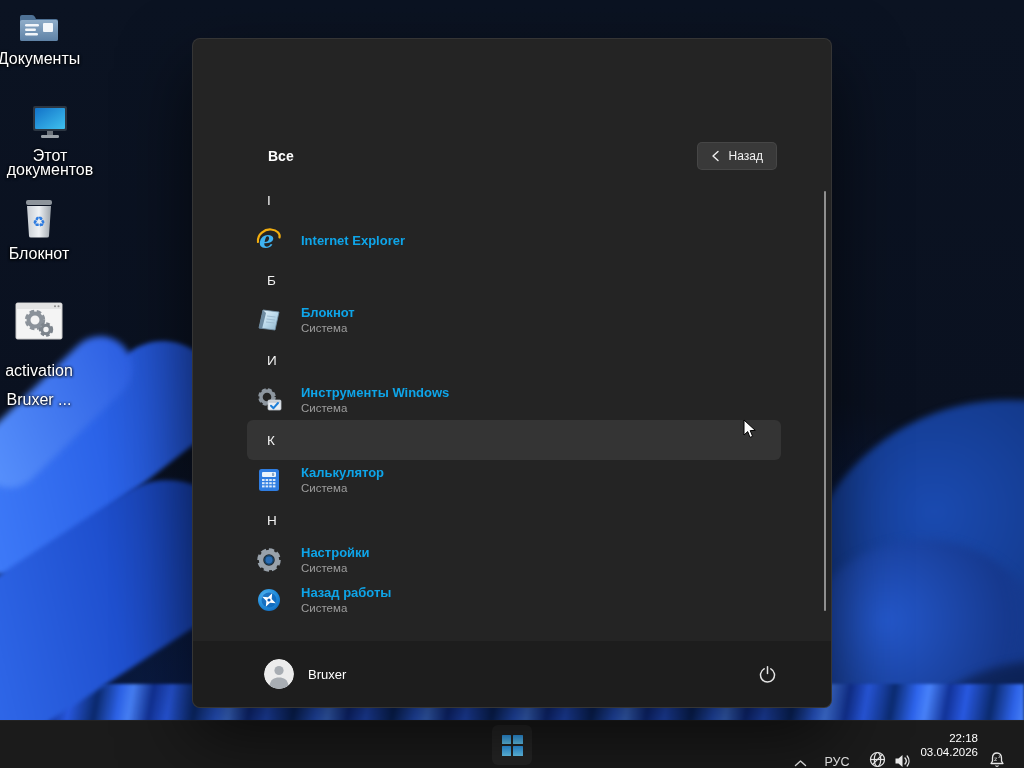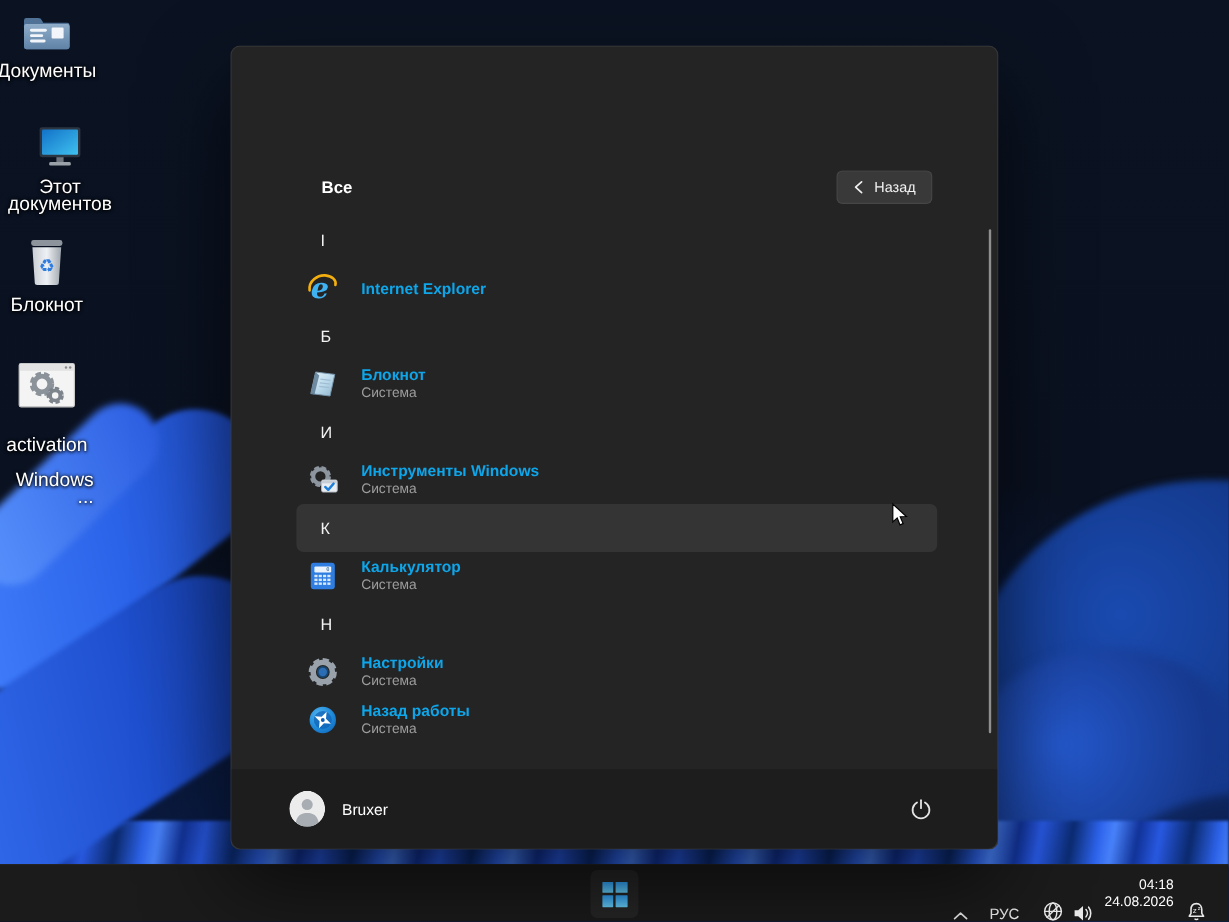--- a/index.html
+++ b/index.html
@@ -76,21 +76,21 @@
     align-items:center; justify-content:center; }
   .app-texts { display:flex; flex-direction:column; }
   .app-label { font-size:13px; color:#0ea5e9; line-height:15px;font-weight:bold; }
   .app-sub { font-size:11.5px; color:#9d9d9d; line-height:14px; margin-top:1px; }
 
   .menu-scrollbar { position:absolute; right:5px; top:152px; width:2px; height:420px;
     background:#8f8f8f; border-radius:2px; }
 
   .user-bar { position:absolute; left:0; right:0; bottom:0; height:66px;
     background:#1d1d1d; border-radius:0 0 8px 8px; }
-  .user-chip { position:absolute; left:48px; top:18px; display:flex; align-items:center; gap:14px; }
+  .user-chip { position:absolute; left:71px; top:18px; display:flex; align-items:center; gap:14px; }
   .avatar { width:30px; height:30px; border-radius:50%; overflow:hidden; }
   .user-name { font-size:13px; color:#fff; }
   .power-btn { position:absolute; right:47px; top:16px; width:34px; height:34px;
     display:flex; align-items:center; justify-content:center; border-radius:5px; }
 
   
   .taskbar { position:absolute; left:0; right:0; bottom:0; height:48px;
     background:#1b1b1b; border-top:1px solid rgba(255,255,255,.04); z-index:2; }
   .start-btn { position:absolute; left:492px; top:4px; width:40px; height:40px;
     border-radius:6px; background:#262626; display:flex; align-items:center; justify-content:center; }
@@ -192,21 +192,21 @@
       </g>
       <circle cx="21" cy="19" r="2.8" fill="#f4f4f4"></circle>
       <g fill="none" stroke="#7d848c">
         <circle cx="32" cy="28.5" r="5.5" stroke-width="3.4" stroke-dasharray="3.2 1.9"></circle>
         <circle cx="32" cy="28.5" r="4.2" stroke-width="3"></circle>
       </g>
       <circle cx="32" cy="28.5" r="1.8" fill="#f4f4f4"></circle>
     </svg>
   </span>
   <span class="desk-label" style="margin-bottom:-4px">activation</span>
-  <span class="desk-label">Windows ...</span>
+  <span class="desk-label">Bruxer ...</span>
 </div>
 
 <div class="start-menu">
 
 
   <div class="menu-header">
     <span class="all-label">Все</span>
     <div class="back-btn">
       <span style="display:flex">
         <svg width="9" height="12" viewBox="0 0 9 12">
@@ -420,22 +420,22 @@
 
   <div class="tray-item tray-volume">
     <svg width="19" height="16" viewBox="0 0 19 16">
       <path d="M1.5,5.5 L4.5,5.5 L8.5,2 L8.5,14 L4.5,10.5 L1.5,10.5 Z" fill="#e8e8e8"></path>
       <path d="M11,5 A4.5,4.5 0 0 1 11,11" stroke="#e8e8e8" stroke-width="1.3" fill="none" stroke-linecap="round"></path>
       <path d="M13.2,3 A8,8 0 0 1 13.2,13" stroke="#e8e8e8" stroke-width="1.3" fill="none" stroke-linecap="round"></path>
     </svg>
   </div>
 
   <div class="tray-item tray-clock">
-    <span>04:18</span>
-    <span>24.08.2026</span>
+    <span>22:18</span>
+    <span>03.04.2026</span>
   </div>
 
   <div class="tray-item tray-bell">
     <svg width="20" height="18" viewBox="0 0 20 18">
       <path d="M10,2 C7,2 5.5,4.3 5.5,7 L5.5,10.2 L4,12.5 L16,12.5 L14.5,10.2 L14.5,7 C14.5,4.3 13,2 10,2 Z" stroke="#e8e8e8" stroke-width="1.3" fill="none" stroke-linejoin="round"></path>
       <path d="M8.5,14.5 A1.8,1.8 0 0 0 11.5,14.5" stroke="#e8e8e8" stroke-width="1.2" fill="none"></path>
       <text x="7" y="10" font-size="6" fill="#e8e8e8" font-family="DejaVu Sans, sans-serif">z</text>
       <text x="11.2" y="7" font-size="4.5" fill="#e8e8e8" font-family="DejaVu Sans, sans-serif">z</text>
     </svg>
   </div>

